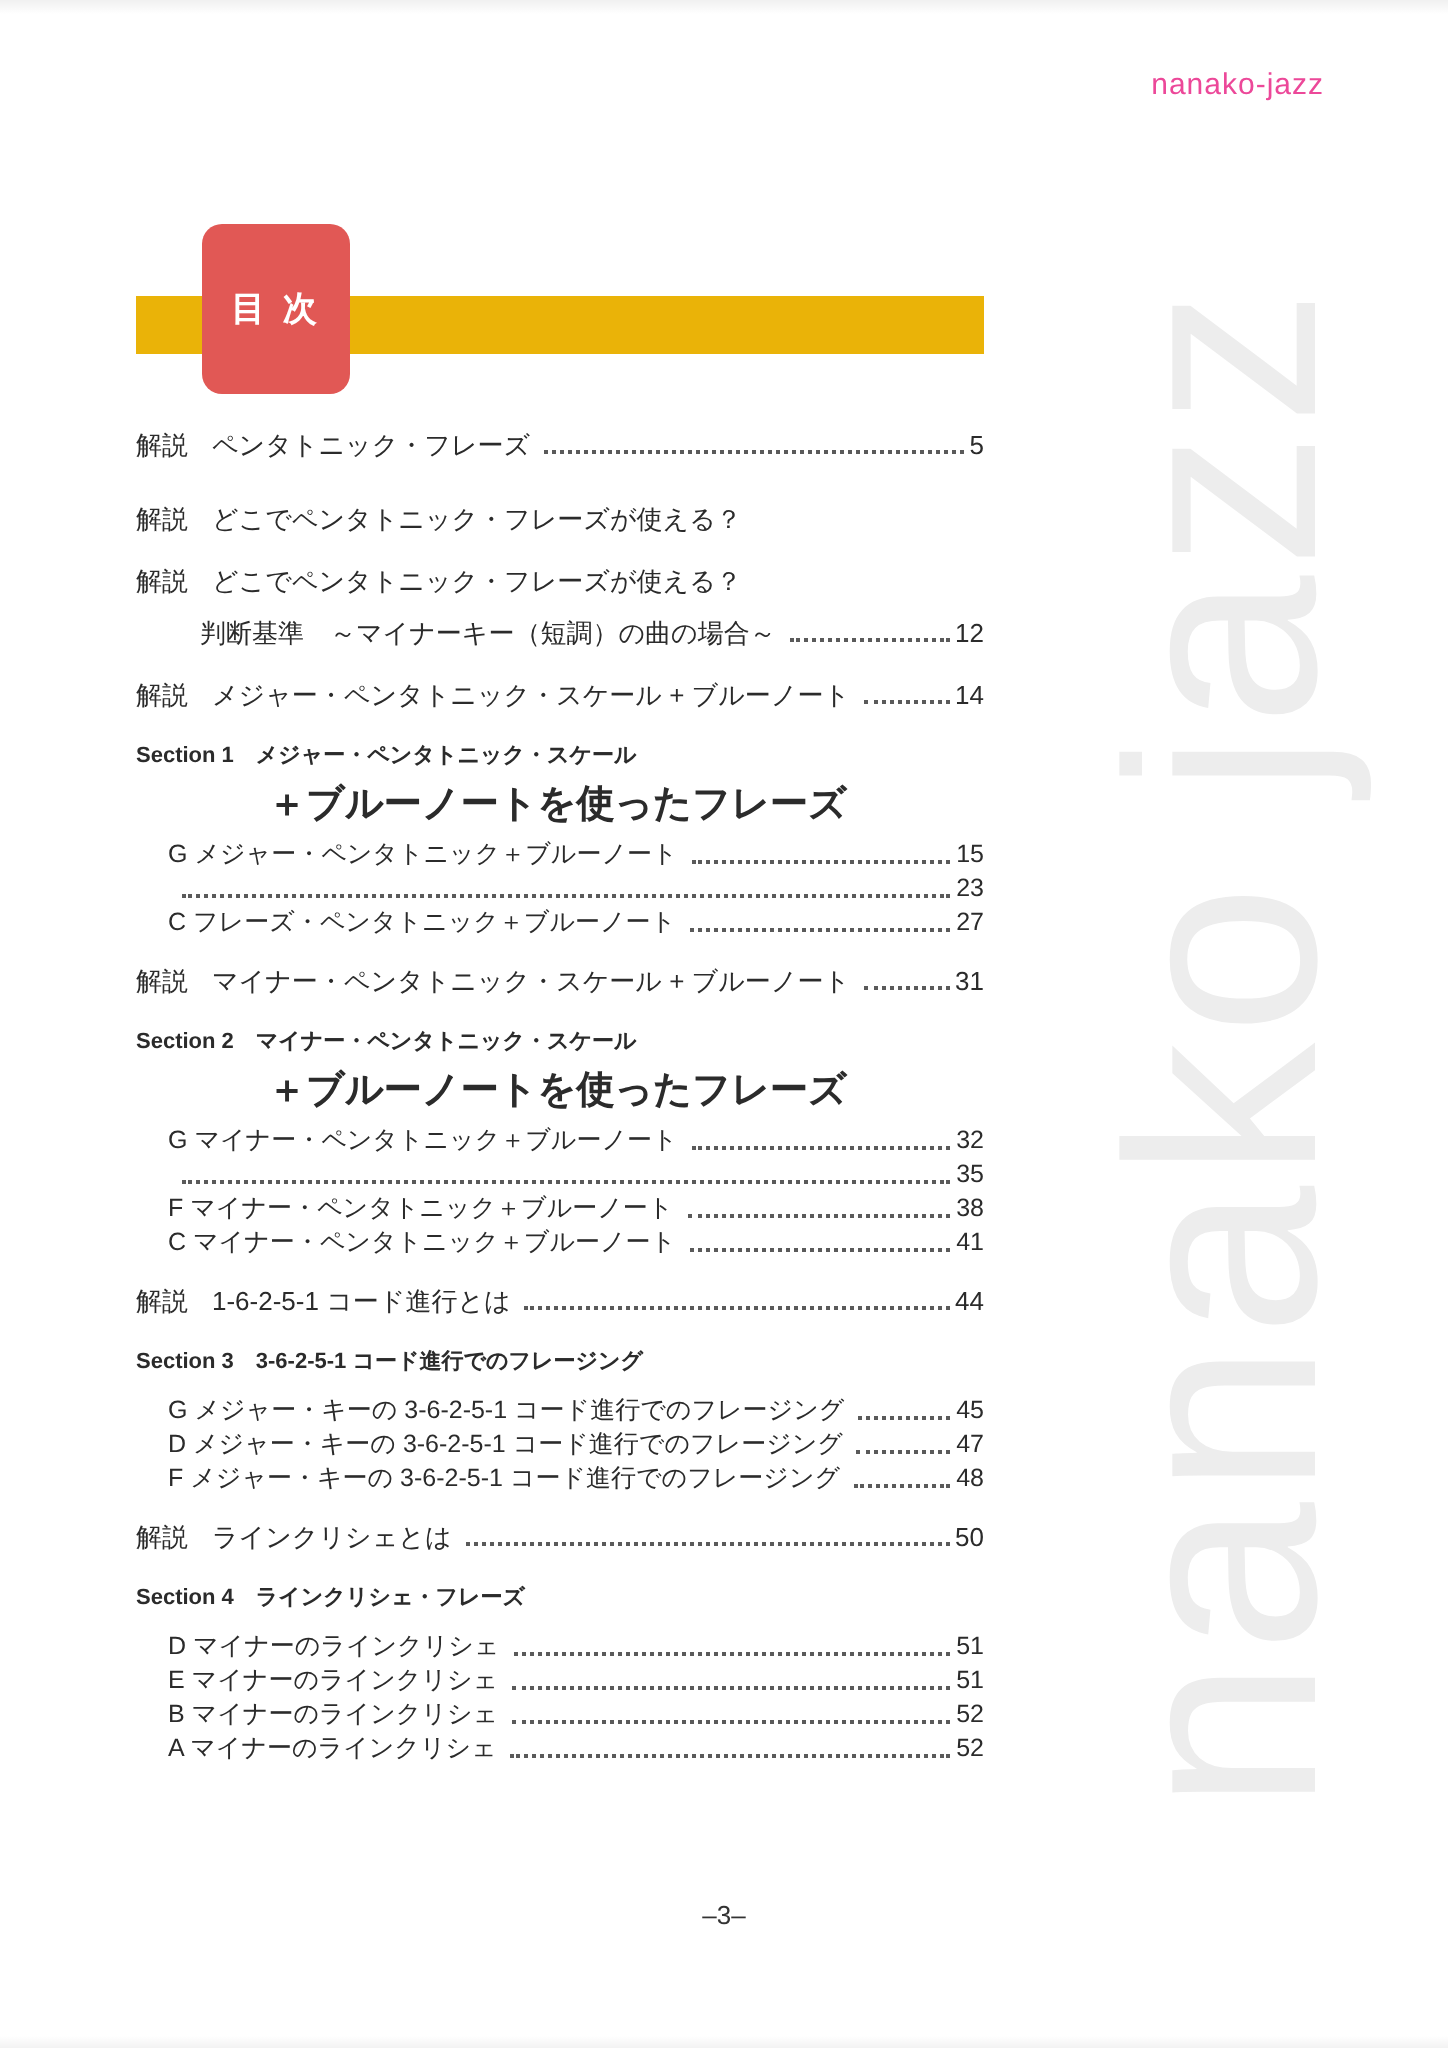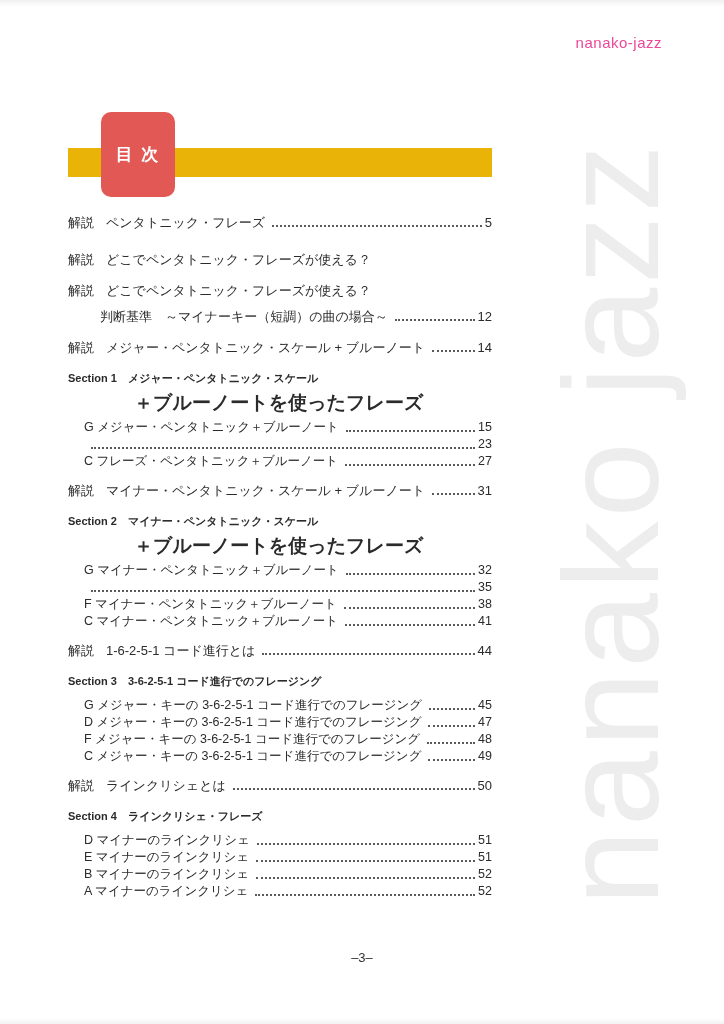--- a/index.html
+++ b/index.html
@@ -192,25 +192,20 @@
     <div class="row item">
       <span class="txt">D メジャー・キーの 3-6-2-5-1 コード進行でのフレージング</span>
       <span class="leader"></span>
       <span class="pg">47</span>
     </div>
     <div class="row item">
       <span class="txt">F メジャー・キーの 3-6-2-5-1 コード進行でのフレージング</span>
       <span class="leader"></span>
       <span class="pg">48</span>
     </div>
-    <div class="row item">
-      <span class="txt">C メジャー・キーの 3-6-2-5-1 コード進行でのフレージング</span>
-      <span class="leader"></span>
-      <span class="pg">49</span>
-    </div>
   </div>
 
   <div class="entry">
     <div class="row">
       <span class="prefix">解説</span>
       <span class="txt">ラインクリシェとは</span>
       <span class="leader"></span>
       <span class="pg">50</span>
     </div>
   </div>

